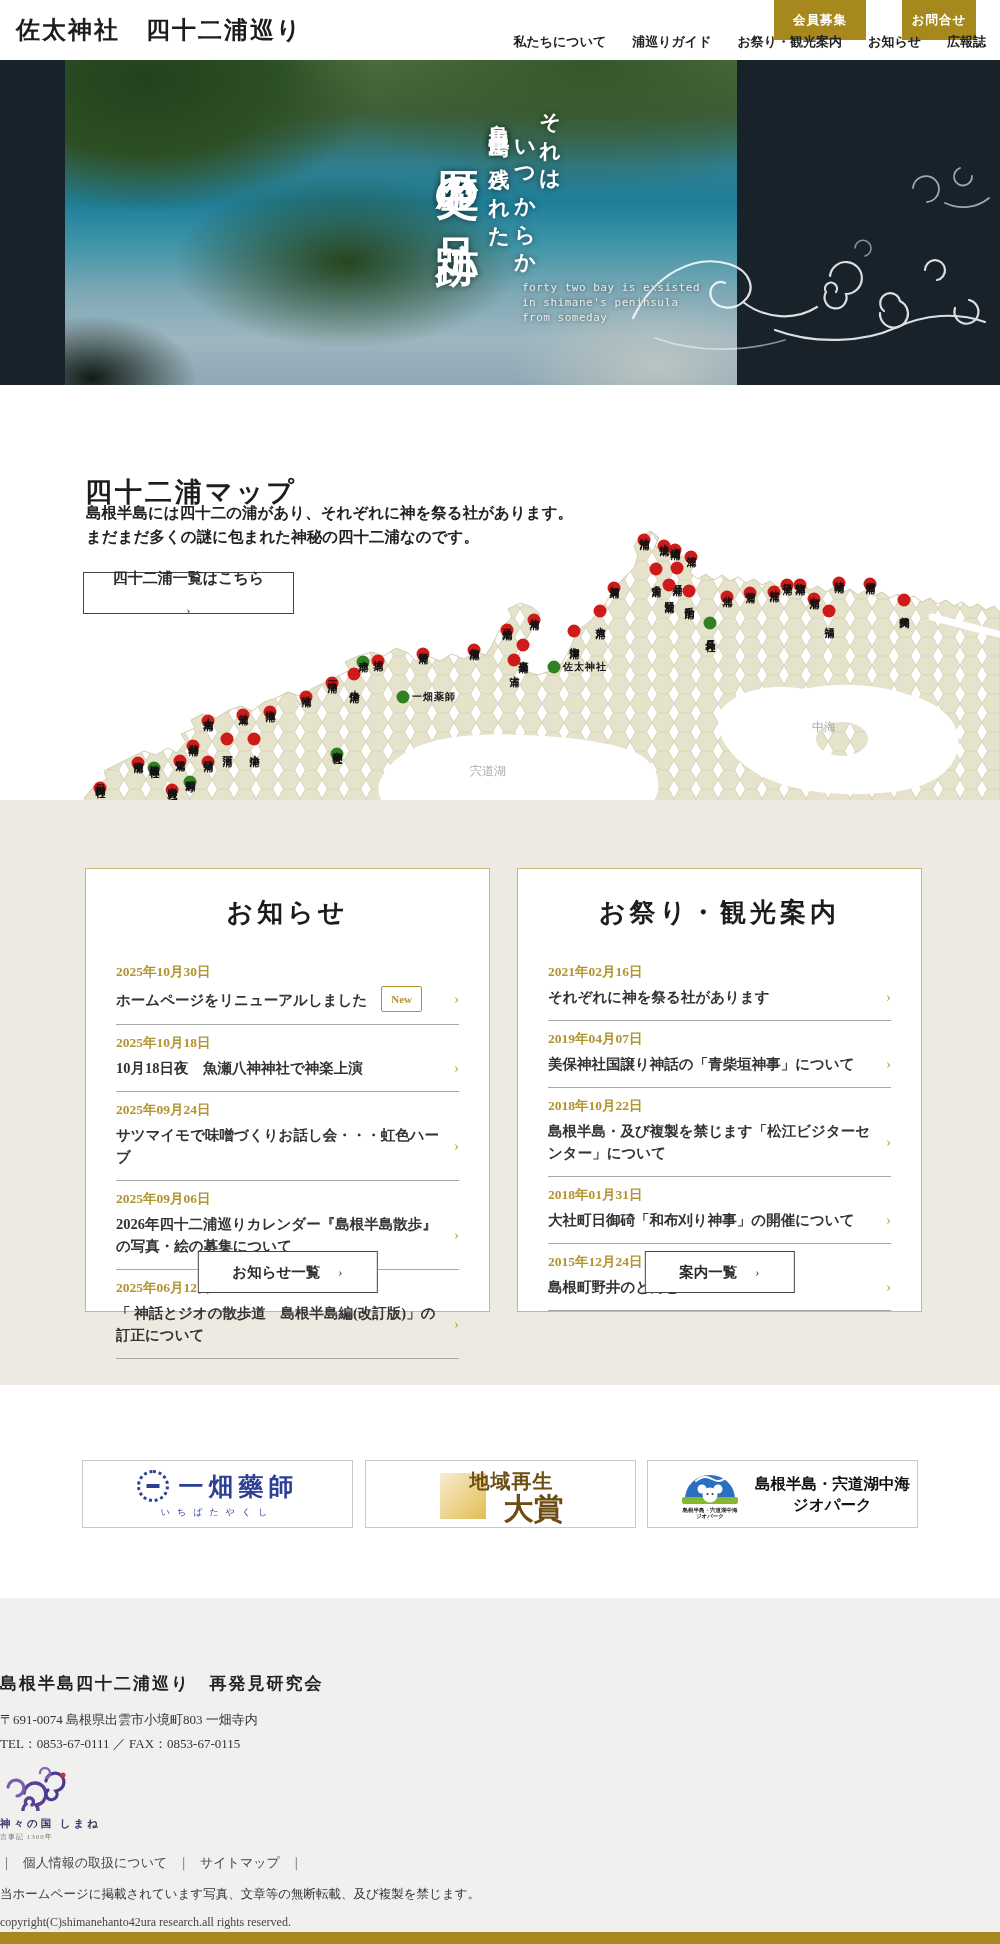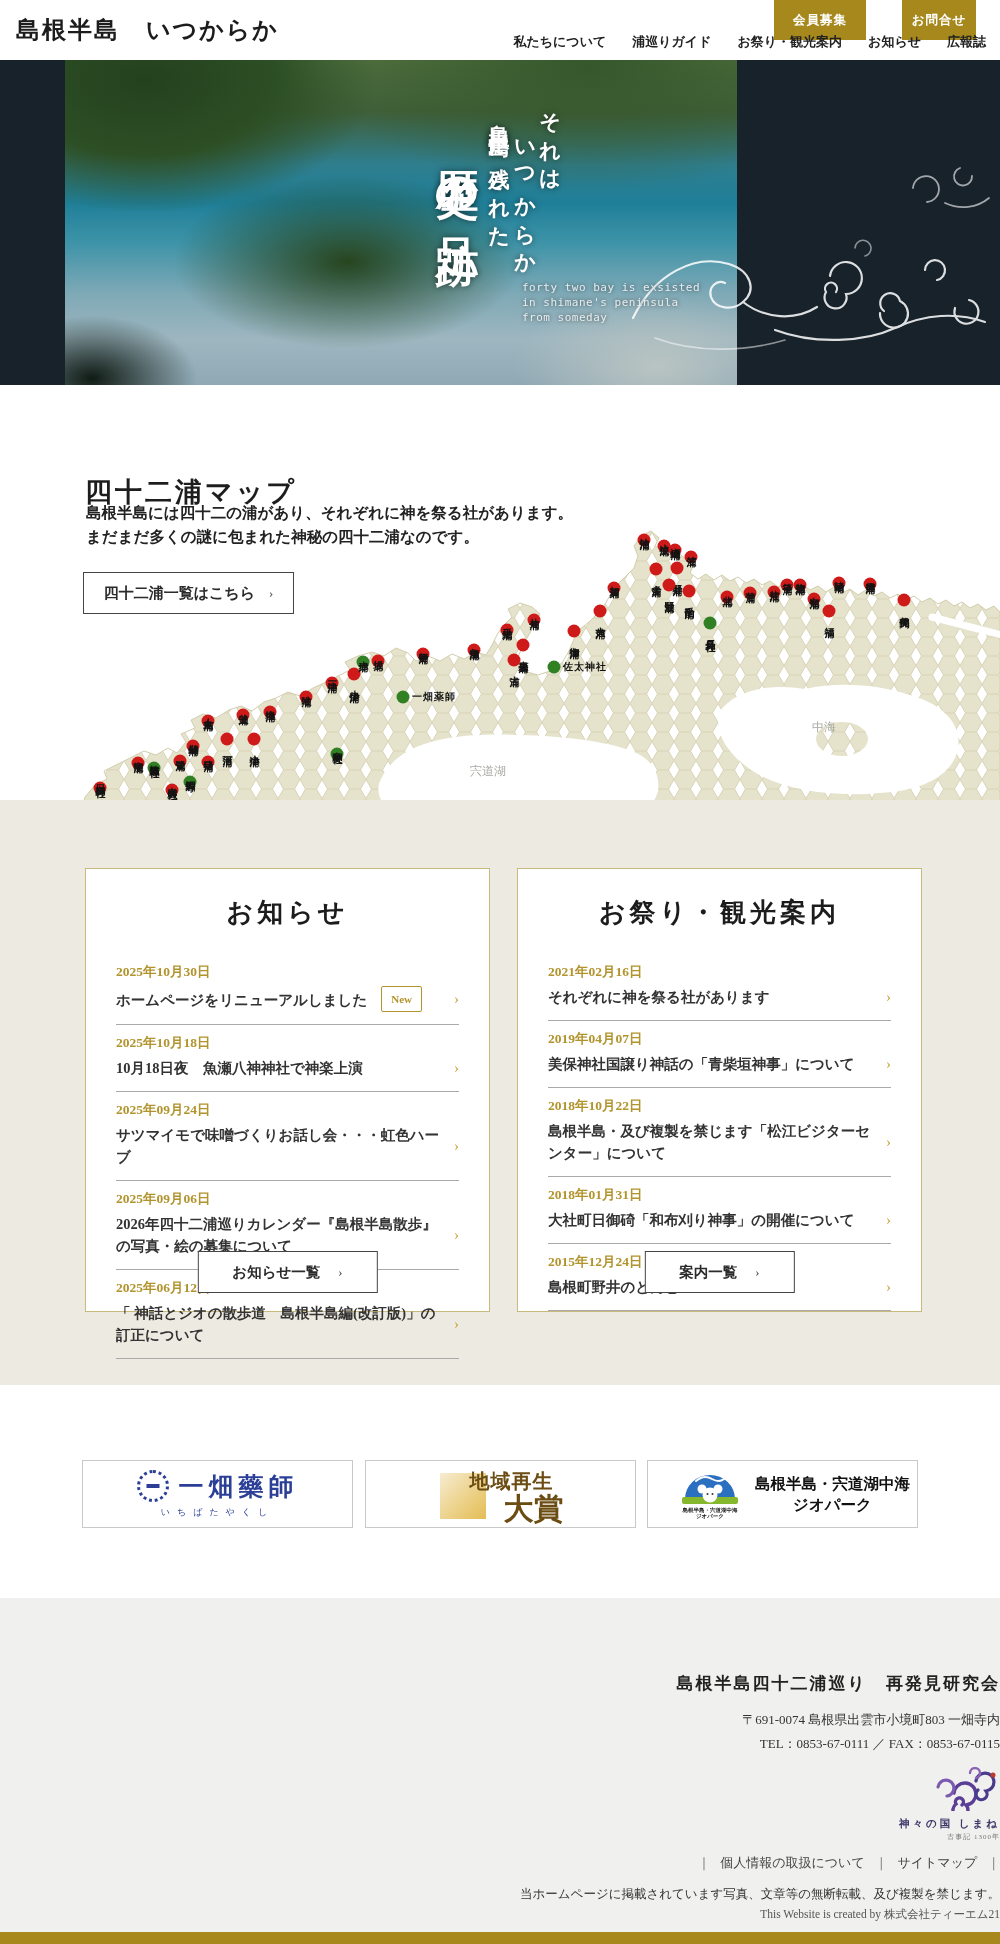--- a/index.html
+++ b/index.html
@@ -32,21 +32,21 @@
   .vl3{left:428px;top:76px;font-size:43px;letter-spacing:6px;}
   .eng{position:absolute;left:522px;top:220px;color:#e8ecee;font-family:"DejaVu Sans Mono","Liberation Mono",monospace;
        font-size:11px;line-height:15px;text-shadow:0 0 4px rgba(0,0,0,.6);letter-spacing:.5px;}
   .waves{position:absolute;left:625px;top:158px;}
   .waves2{position:absolute;left:905px;top:88px;}
 
   
   .map-h2{position:absolute;left:85px;top:452px;font-size:27px;font-weight:bold;letter-spacing:3px;color:#1d1d1d;}
   .map-desc{position:absolute;left:86px;top:501px;font-size:15.5px;font-weight:bold;line-height:24px;color:#222;}
   .map-btn{position:absolute;left:83px;top:572px;width:209px;height:40px;border:1px solid #444;background:#fff;
-           display:flex;align-items:center;justify-content:center;gap:14px;font-size:15px;font-weight:bold;cursor:pointer;}
+           display:flex;align-items:center;justify-content:center;gap:14px;font-size:15px;font-weight:bold;cursor:pointer;flex-direction:column;}
   .map-btn .ar{color:#666;font-size:13px;}
   .map{position:absolute;left:80px;top:485px;width:920px;height:325px;}
   .map svg{position:absolute;left:0;top:0;}
   .lake-label{position:absolute;color:#a9a9a2;font-size:12px;font-family:"Liberation Sans","DejaVu Sans",sans-serif;}
   .pt{position:absolute;width:0;height:0;}
   .pt .dot{position:absolute;left:0;top:0;width:13px;height:13px;border-radius:50%;transform:translate(-50%,-50%);cursor:pointer;}
   .pt.red .dot{background:#cf1a1a;}
   .pt.green .dot{background:#318023;}
   .pt .lb{position:absolute;font-size:10px;font-weight:bold;color:#141414;line-height:1;white-space:nowrap;letter-spacing:1px;}
   .pt .lb.v{writing-mode:vertical-rl;}
@@ -90,42 +90,42 @@
   .geo-logo{display:flex;flex-direction:column;align-items:center;width:70px;}
   .geo-cap{font-size:5.5px;line-height:6px;text-align:center;color:#222;font-weight:bold;margin-top:2px;}
   .geo-text{font-size:15.5px;font-weight:bold;color:#111;text-align:center;line-height:21px;}
 
   
   .totop{position:absolute;left:768px;top:1613px;width:36px;height:36px;background:#a6881d;cursor:pointer;}
   .totop i{position:absolute;left:11px;top:14px;width:11px;height:11px;border-top:3px solid #fff;border-left:3px solid #fff;
            transform:rotate(45deg);}
 
   
-  .footer{position:absolute;left:0;top:1598px;width:1000px;height:334px;background:#f0f0ef;text-align:right;color:#333;}
+  .footer{position:absolute;left:0;top:1598px;width:1000px;height:334px;background:#f0f0ef;text-align:left;color:#333;}
   .f-org{padding-top:74px;font-size:17px;font-weight:bold;letter-spacing:2px;color:#222;}
   .f-addr{margin-top:16px;font-size:13px;}
   .f-tel{margin-top:6px;font-size:13px;}
   .f-logo{margin-top:14px;}
   .f-cap1{font-size:10.5px;letter-spacing:3px;color:#3c3566;margin-top:2px;font-weight:bold;}
   .f-cap2{font-size:7px;color:#777;margin-top:1px;letter-spacing:1px;}
   .f-links{margin-top:12px;font-size:13px;color:#444;}
   .f-links .lnk{cursor:pointer;margin:0 10px;}
   .f-links .sep{color:#666;}
   .f-note{margin-top:14px;font-size:12.5px;color:#333;}
   .f-copy{margin-top:12px;font-size:12px;color:#444;}
   .f-made{margin-top:4px;font-size:11.5px;color:#555;}
   .goldbar{position:absolute;left:0;top:1932px;width:1000px;height:12px;background:#a6881d;}
 </style>
 </head>
 <body>
 
 <div class="page">
 
   <div class="header">
-    <div class="site-title">島根半島　いつからか</div>
+    <div class="site-title">佐太神社　四十二浦巡り</div>
     <div class="top-btn" style="left:774px;width:92px;">会員募集</div>
     <div class="top-btn" style="left:902px;width:74px;">お問合せ</div>
     <div class="nav" id="nav">
         <span>私たちについて</span>
         <span>浦巡りガイド</span>
         <span>お祭り・観光案内</span>
         <span>お知らせ</span>
         <span>広報誌</span>
       </div>
   </div>
@@ -537,17 +537,18 @@
           <path d="M46,14 a9,9 0 1 1 10,10 a5.5,5.5 0 1 1 -8,-1" stroke="#4a3a8c" stroke-width="3.2"></path>
           <path d="M40,6 a5,5 0 1 1 6,5" stroke="#8a63b5" stroke-width="2.4"></path>
         </g>
         <circle cx="63" cy="8" r="2.5" fill="#c0392b"></circle>
       </svg>
       <div class="f-cap1">神々の国 しまね</div>
       <div class="f-cap2">古事記 1300年</div>
     </div>
     <div class="f-links" id="flinks"><span class="sep">｜</span><span class="lnk">個人情報の取扱について</span><span class="sep">｜</span><span class="lnk">サイトマップ</span><span class="sep">｜</span></div>
     <div class="f-note">当ホームページに掲載されています写真、文章等の無断転載、及び複製を禁じます。</div>
+    <div class="f-copy">copyright(C)shimanehanto42ura research.all rights reserved.</div>
     <div class="f-made">This Website is created by 株式会社ティーエム21</div>
   </div>
   <div class="goldbar"></div>
 
 </div>
 
 </body></html>

